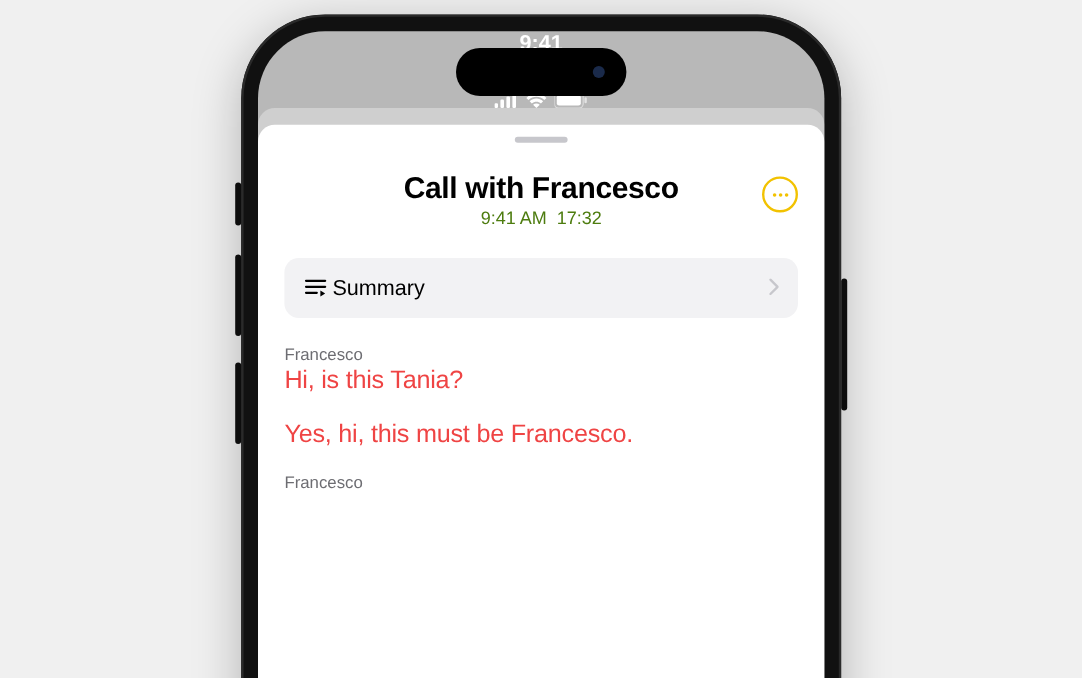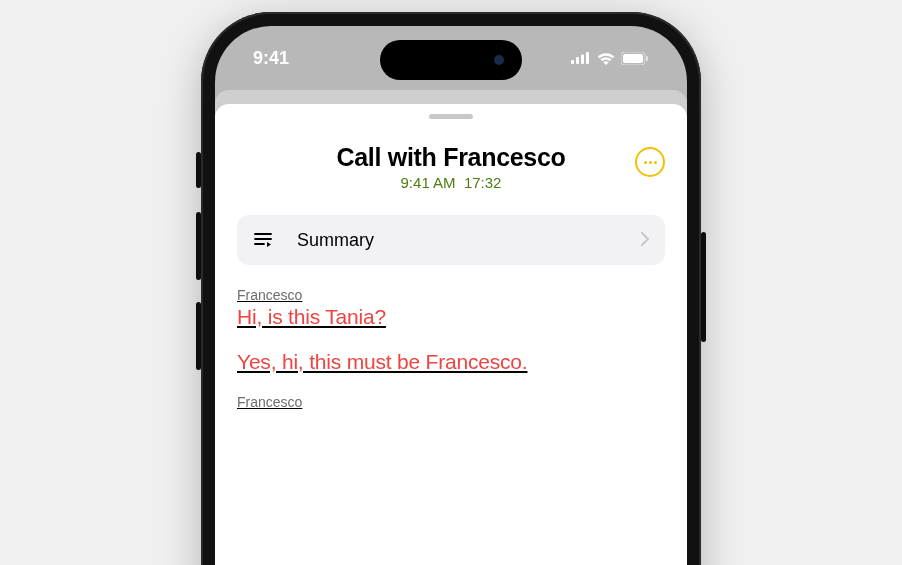--- a/index.html
+++ b/index.html
@@ -68,20 +68,21 @@
     right: 0;
     height: 64px;
     display: flex;
     justify-content: space-between;
     align-items: center;
     padding: 0 38px;
     z-index: 5;
     color: #fff;
     font-weight: 600;
     font-size: 18px;
+    flex-direction: column;
   }
   .status-right {
     display: flex;
     align-items: center;
     gap: 6px;
   }
   .sheet-bg {
     position: absolute;
     top: 64px;
     left: 0;
@@ -143,37 +144,36 @@
     border-radius: 50%;
   }
   .summary-row {
     margin-top: 24px;
     background: #f2f2f4;
     border-radius: 12px;
     height: 50px;
     display: flex;
     align-items: center;
     padding: 0 16px;
-    gap: 24px;
+    gap: 4px;
   }
   .summary-label {
     flex: 1;
     font-size: 18px;
     color: #000;
   }
   .chevron {
     color: #c7c7cc;
     font-size: 18px;
   }
   .transcript {
     margin-top: 22px;
   }
   .msg {
     margin-bottom: 18px;
-    text-decoration: underline;
   }
   .speaker {
     font-size: 14px;
     color: #6d6d72;
     margin-bottom: 1px;
   }
   .text {
     font-size: 21px;
     color: #ef4444;
     line-height: 1.28;

